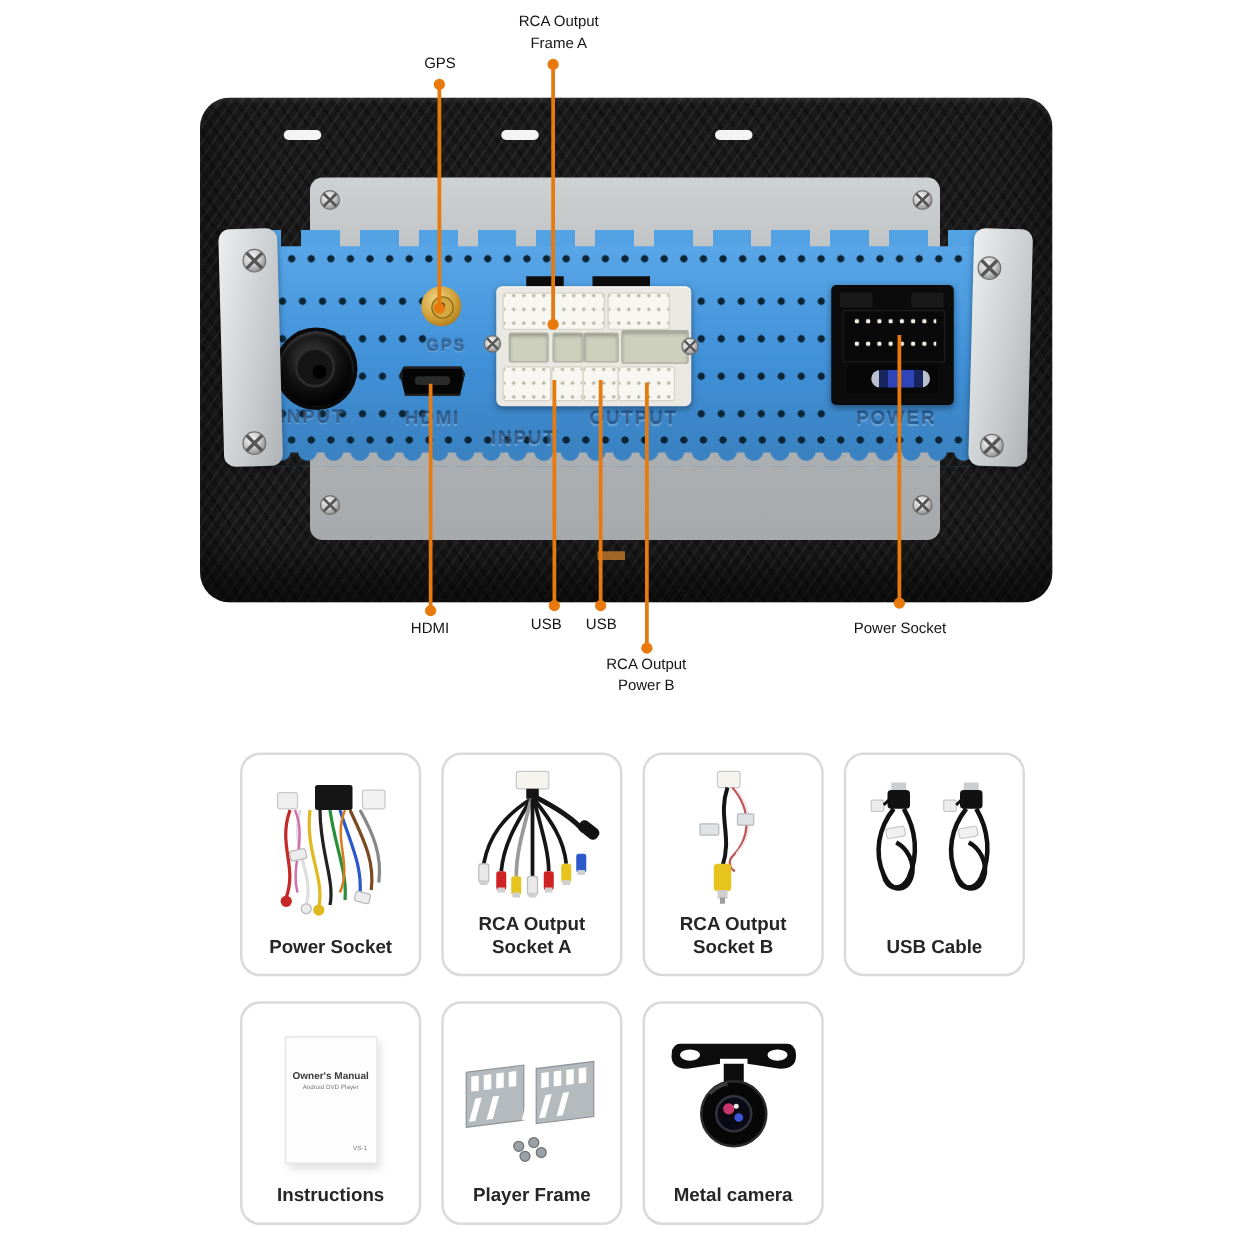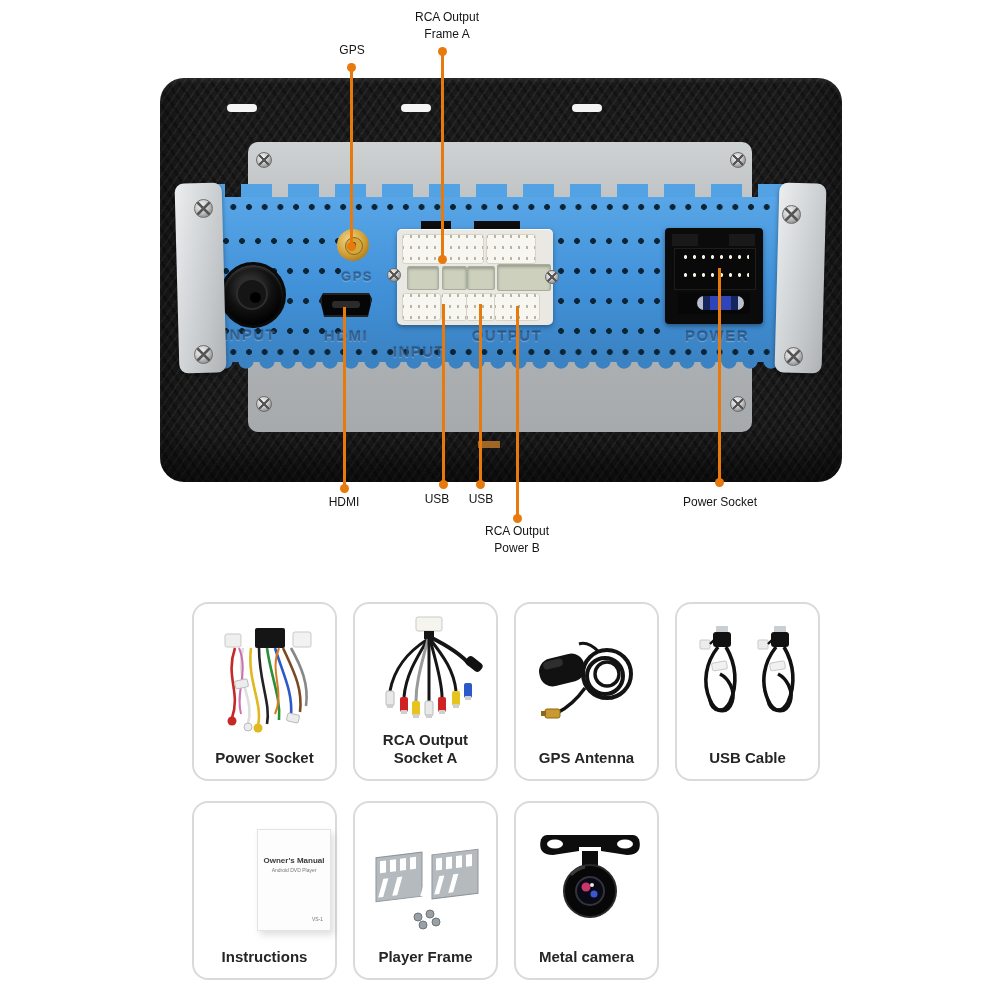--- a/index.html
+++ b/index.html
@@ -47,21 +47,21 @@
   .wcon{background:#f7f6f1;border:1px solid #d6d4c8;border-radius:3px;
     background-image:radial-gradient(circle,#b5b3a2 1.1px,rgba(0,0,0,0) 1.5px);
     background-size:8px 11px;background-position:4px 7px;}
   .gsock{background:#ccd0bd;border:1px solid #a9ad9b;border-radius:2px;box-shadow:inset 0 2px 3px rgba(0,0,0,.25);}
   .pinrow{background-image:radial-gradient(circle,#f3efe2 1.6px,rgba(0,0,0,0) 2px);background-size:9px 6px;}
   
   .grid{left:192px;top:602px;width:628px;height:378px;display:grid;
     grid-template-columns:repeat(4,1fr);grid-template-rows:1fr 1fr;column-gap:16px;row-gap:20px;}
   .card{background:#fff;border:2px solid #dadada;border-radius:16px;
     display:flex;flex-direction:column;align-items:center;justify-content:flex-end;padding:8px 4px 12px;}
-  .card-img{flex:1;display:flex;align-items:center;justify-content:flex-end;width:100%;}
+  .card-img{flex:1;display:flex;align-items:center;justify-content:center;width:100%;}
   .card-label{font-size:15px;font-weight:bold;color:#262626;text-align:center;
     max-width:7.2em;line-height:1.2;}
   .booklet{width:72px;height:100px;background:#fdfdfd;border:1px solid #e3e3e3;
     box-shadow:3px 4px 7px rgba(0,0,0,.13);position:relative;text-align:center;}
   .booklet .t1{margin-top:26px;font-size:8px;font-weight:bold;color:#3a3a3a;}
   .booklet .t2{font-size:5px;color:#777;margin-top:2px;}
   .booklet .t3{position:absolute;right:7px;bottom:8px;font-size:5px;color:#777;}
 </style>
 </head>
 <body>
@@ -234,37 +234,37 @@
             <rect x="60" y="101" width="6" height="4" fill="#cfcfcf"></rect>
             <rect x="73" y="97" width="6" height="4" fill="#cfcfcf"></rect>
             <rect x="87" y="91" width="6" height="4" fill="#cfcfcf"></rect>
             <rect x="99" y="83" width="6" height="4" fill="#cfcfcf"></rect>
           </g>
         </svg>
       </div>
       <div class="card-label">RCA Output Socket A</div>
     </div>
 
-
-    <div class="card">
-      <div class="card-img">
-        <svg width="126" height="118" viewBox="0 0 126 118">
-          <circle cx="80" cy="52" r="24" stroke="#131313" stroke-width="4" fill="none"></circle>
-          <circle cx="78" cy="54" r="18" stroke="#131313" stroke-width="4" fill="none"></circle>
-          <circle cx="80" cy="52" r="12" stroke="#131313" stroke-width="3.4" fill="none"></circle>
-          <path d="M58 66 C 48 80, 40 86, 30 91" stroke="#131313" stroke-width="3.4" fill="none"></path>
-          <path d="M72 30 C 64 22, 58 20, 52 22" stroke="#131313" stroke-width="3" fill="none"></path>
-          <rect x="12" y="34" width="46" height="28" rx="13" fill="#111" transform="rotate(-14 35 48)"></rect>
-          <rect x="16" y="38" width="20" height="8" rx="4" fill="#2e2e2e" transform="rotate(-14 26 42)"></rect>
-          <rect x="18" y="87" width="15" height="9" rx="2" fill="#c9992f" stroke="#8a6a14"></rect>
-          <rect x="14" y="89" width="5" height="5" fill="#8a6a14"></rect>
-        </svg>
-      </div>
-      <div class="card-label">GPS Antenna</div>
-    </div>
+    <div class="card">
+      <div class="card-img">
+        <svg width="126" height="118" viewBox="0 0 126 118">
+          <rect x="50" y="4" width="18" height="13" rx="2" fill="#f5f4ef" stroke="#c9c9c9"></rect>
+          <path d="M58 17 C 50 40, 62 56, 54 80" stroke="#151515" stroke-width="3.2" fill="none"></path>
+          <path d="M62 17 C 78 36, 76 58, 62 72 C 58 76, 60 82, 64 84" stroke="#c05555" stroke-width="1.8" fill="none"></path>
+          <path d="M64 17 C 80 36, 78 56, 65 70" stroke="#efe7e7" stroke-width="1.4" fill="none"></path>
+          <rect x="36" y="46" width="15" height="9" rx="1" fill="#dfe3e6" stroke="#b6babc"></rect>
+          <rect x="66" y="38" width="13" height="9" rx="1" fill="#dfe3e6" stroke="#b6babc"></rect>
+          <rect x="47" y="78" width="14" height="22" rx="3" fill="#e6c31d"></rect>
+          <rect x="50" y="99" width="8" height="7" fill="#cfcfcf"></rect>
+          <rect x="52" y="105" width="4" height="5" fill="#9f9f9f"></rect>
+        </svg>
+      </div>
+      <div class="card-label">RCA Output Socket B</div>
+    </div>
+
 
     <div class="card">
       <div class="card-img">
         <svg width="126" height="118" viewBox="0 0 126 118">
           <g>
             <rect x="28" y="4" width="12" height="7" rx="1" fill="#c9ced2"></rect>
             <rect x="25" y="10" width="18" height="15" rx="3" fill="#111"></rect>
             <path d="M30 25 C 18 40, 14 60, 22 78 C 28 92, 40 92, 44 80 C 48 68, 40 56, 32 52" stroke="#111" stroke-width="3.6" fill="none"></path>
             <path d="M38 25 C 48 42, 50 62, 42 80 C 36 92, 24 90, 22 78" stroke="#111" stroke-width="3.6" fill="none"></path>
             <rect x="24" y="40" width="15" height="8" rx="2" fill="#f1f1f1" stroke="#c9c9c9" transform="rotate(-10 31 44)"></rect>

